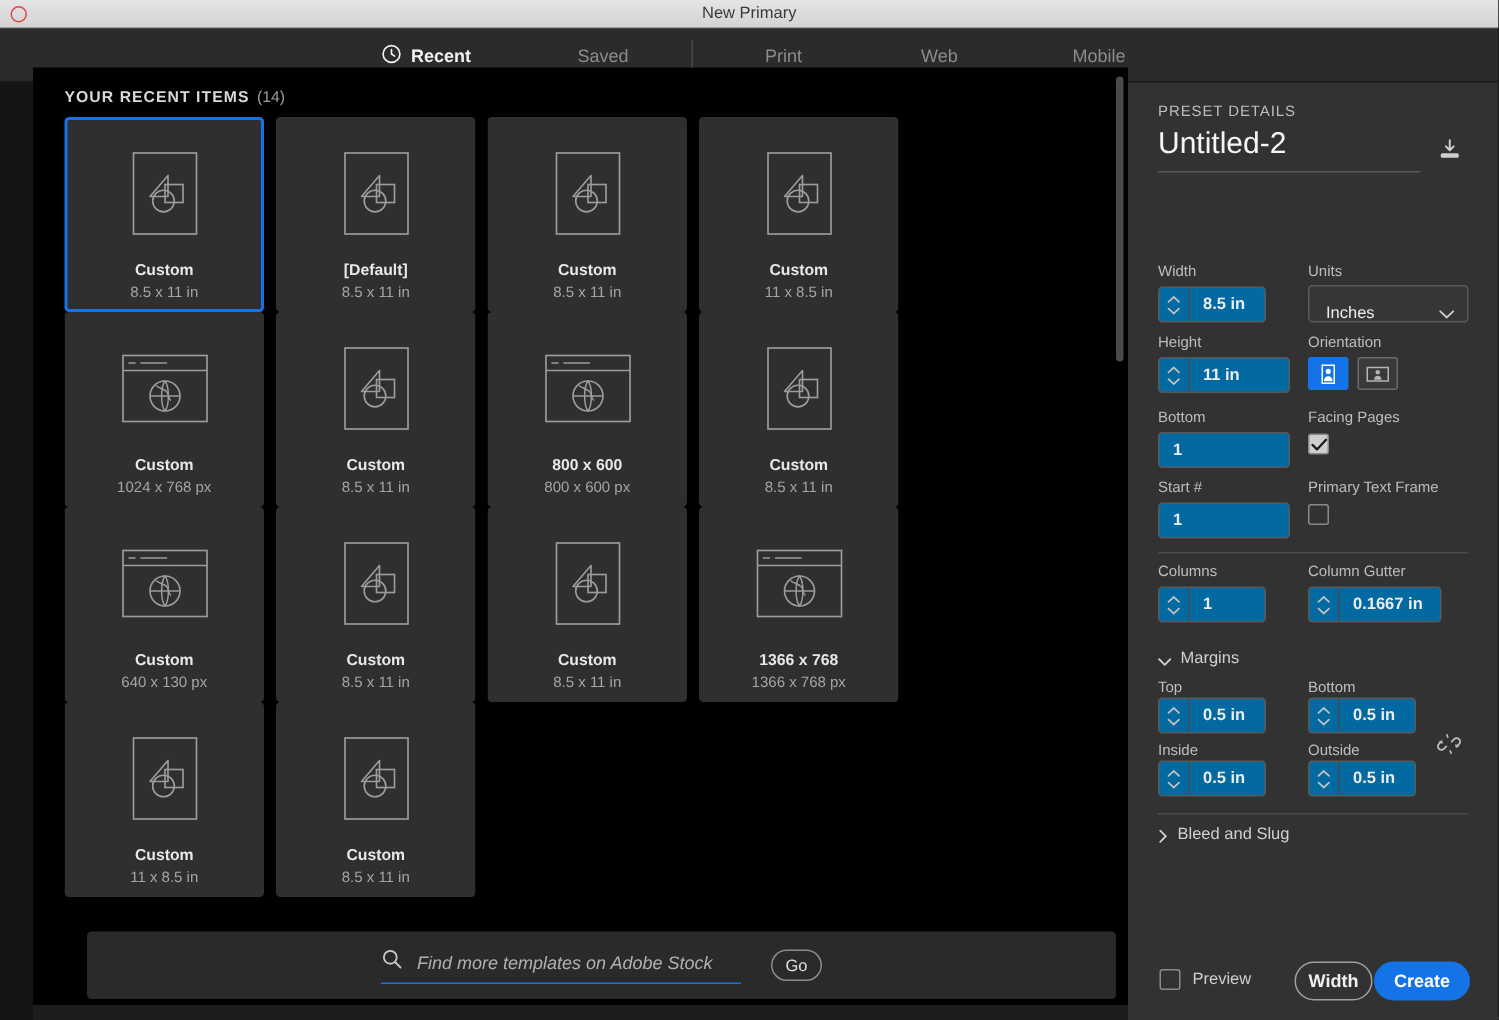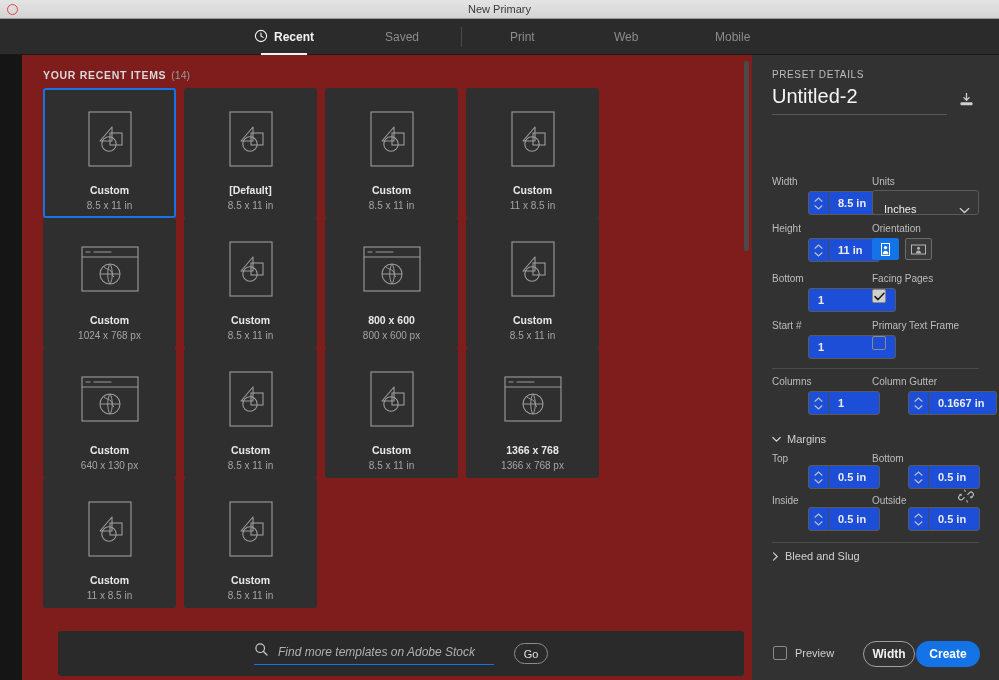--- a/index.html
+++ b/index.html
@@ -51,22 +51,22 @@
   }
 
   
   .left-gutter {
     position: absolute; left: 0; top: 55px; width: 22px; height: 625px;
     background: #151515;
   }
 
   
   .main {
-    position: absolute; left: 22px; top: 55px; width: 730px; height: 625px;
-    background: #7f1d1d;
+    position: absolute; left: 22px; top: 45px; width: 730px; height: 625px;
+    background: #000000;
   }
   .section-head {
     position: absolute; left: 21px; top: 14px;
     font-size: 10.5px; letter-spacing: .7px; color: #d8d8d8; font-weight: bold;
   }
   .section-count {
     color: #9a9a9a; font-weight: normal; letter-spacing: 0; margin-left: 5px;
   }
 
   .grid { position: absolute; left: 21px; top: 33px; width: 580px; }
@@ -131,23 +131,23 @@
   .preset-name {
     font-size: 20px; color: #f5f5f5; padding-bottom: 6px;
     border-bottom: 1px solid #585858; width: 175px;
   }
   .save-icon { position: absolute; right: 4px; top: 6px; }
 
   .field-label {
     position: absolute; font-size: 10px; color: #bdbdbd;
   }
   .input-box {
-    position: absolute; height: 24px; background: #1d4ed8;
+    position: absolute; height: 24px; background: #0369a1;
     border: 1px solid #5a5a5a; border-radius: 3px;
-    display: flex; align-items: center; margin-left: 36px;
+    display: flex; align-items: center;
   }
   .stepper {
     width: 20px; height: 100%; display: flex; flex-direction: column;
     align-items: center; justify-content: center; gap: 1px;
     border-right: 1px solid #4a4a4a; flex-shrink: 0;
   }
   .input-val {
     font-size: 11px; color: #ececec; padding-left: 9px; font-weight: bold;
   }
   .select-box {
@@ -170,21 +170,21 @@
     border: 1px solid #8a8a8a; border-radius: 2px; background: #cfcfcf;
     display: flex; align-items: center; justify-content: center;
   }
   .checkbox.unchecked { background: transparent; border-color: #8a8a8a; }
 
   .divider {
     position: absolute; left: 20px; width: 207px; height: 1px; background: #4a4a4a;
   }
   .disclosure {
     position: absolute; font-size: 11px; color: #d0d0d0;
-    display: flex; align-items: center; gap: 6px;
+    display: flex; align-items: flex-end; gap: 6px;
   }
   .link-icon { position: absolute; }
 
   
   .footer-check {
     position: absolute; left: 773px; top: 646px;
     display: flex; align-items: center; gap: 8px;
   }
   .footer-check-label { font-size: 11px; color: #cfcfcf; }
   .btn {
@@ -479,21 +479,21 @@
     <div class="select-box" style="left:120px; top:135px; width:107px">
       <span class="select-val">Inches</span>
       <span>
         <svg width="11" height="7" viewBox="0 0 11 7">
             <path d="M1.2 1.6L5.5 5.6 9.8 1.6" fill="none" stroke="#cacaca" stroke-width="1.3" stroke-linecap="round"></path>
           </svg>
       </span>
     </div>
 
     <div class="field-label" style="left:20px; top:168px">Height</div>
-    <div class="input-box" style="left:20px; top:183px; width:72px">
+    <div class="input-box" style="left:20px; top:183px; width:88px">
       <div class="stepper">
         <svg width="9" height="6" viewBox="0 0 9 6">
             <path d="M1 4.2L4.5 1 8 4.2" fill="none" stroke="#c0c0c0" stroke-width="1.2" stroke-linecap="round"></path>
           </svg>
         <svg width="9" height="6" viewBox="0 0 9 6">
             <path d="M1 1.8L4.5 5 8 1.8" fill="none" stroke="#c0c0c0" stroke-width="1.2" stroke-linecap="round"></path>
           </svg>
       </div>
       <span class="input-val">11 in</span>
     </div>

